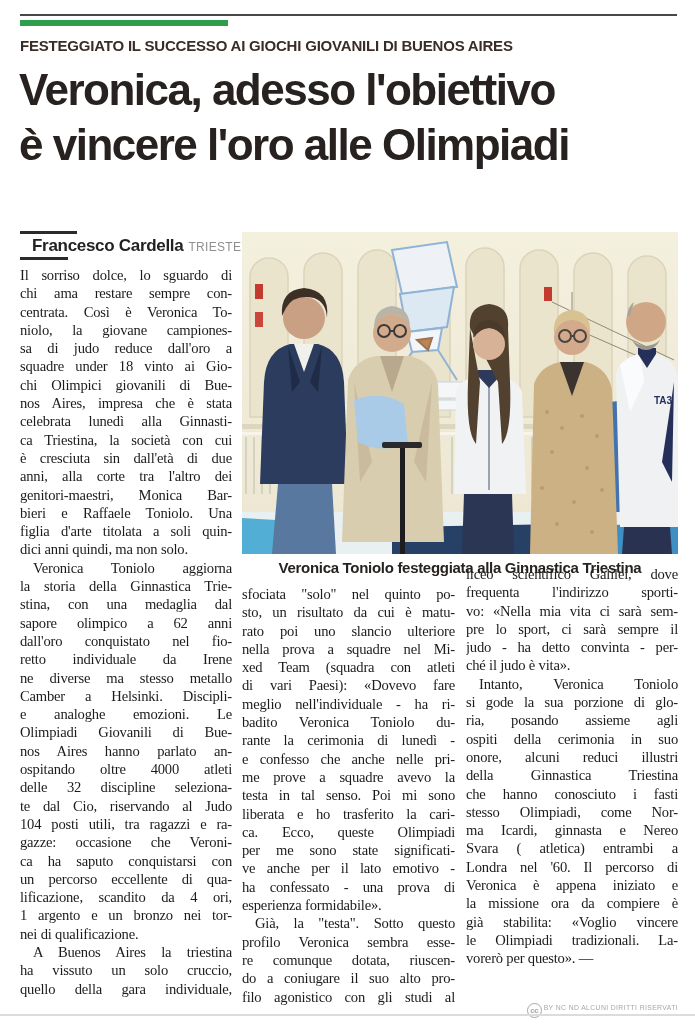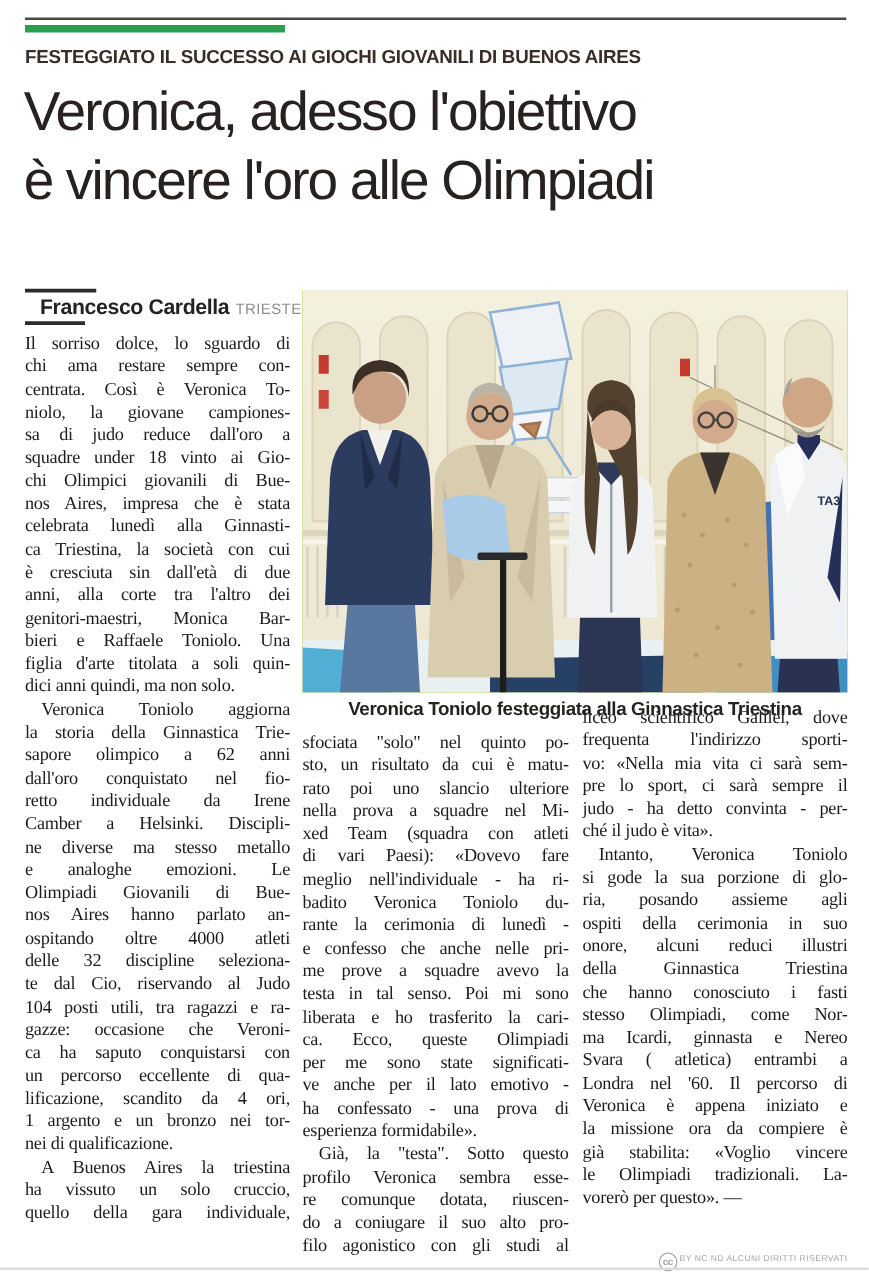--- a/index.html
+++ b/index.html
@@ -7,21 +7,21 @@
   .page{position:relative;width:695px;height:1024px;background:#fff;overflow:hidden;}
 
   .top-rule{position:absolute;left:20px;top:14px;width:657px;height:2px;background:#4a4845;}
   .green-bar{position:absolute;left:20px;top:20px;width:208px;height:6px;background:#2e9d4e;}
 
   .kicker{position:absolute;left:20px;top:37px;width:640px;
     font-family:"Liberation Sans",sans-serif;font-weight:bold;font-size:15px;
     letter-spacing:-0.2px;color:#3a2d27;}
 
   .headline{position:absolute;left:19px;top:62px;width:660px;
-    font-family:"Liberation Sans",sans-serif;font-weight:normal;
+    font-family:"Liberation Sans",sans-serif;font-weight:bold;
     font-size:44px;line-height:55px;letter-spacing:-1.5px;color:#27221f;}
 
   .byline-rule-top{position:absolute;left:20px;top:231px;width:57px;height:2.5px;background:#2b2b2b;}
   .byline-rule-bottom{position:absolute;left:20px;top:257px;width:48px;height:2.5px;background:#2b2b2b;}
   .byline{position:absolute;left:32px;top:236px;width:300px;white-space:nowrap;}
   .byline .author{font-family:"Liberation Sans",sans-serif;font-weight:bold;font-size:17px;
     letter-spacing:-0.3px;color:#242220;}
   .byline .place{font-family:"Liberation Sans",sans-serif;font-size:12px;color:#8f8f8f;
     letter-spacing:0.3px;margin-left:5px;}
 
@@ -230,25 +230,26 @@
       <div class="line j">celebrata lunedì alla Ginnasti-</div>
       <div class="line j">ca Triestina, la società con cui</div>
       <div class="line j">è cresciuta sin dall'età di due</div>
       <div class="line j">anni, alla corte tra l'altro dei</div>
       <div class="line j">genitori-maestri, Monica Bar-</div>
       <div class="line j">bieri e Raffaele Toniolo. Una</div>
       <div class="line j">figlia d'arte titolata a soli quin-</div>
       <div class="line">dici anni quindi, ma non solo.</div>
       <div class="line j i">Veronica Toniolo aggiorna</div>
       <div class="line j">la storia della Ginnastica Trie-</div>
+      <div class="line j">stina, con una medaglia dal</div>
       <div class="line j">sapore olimpico a 62 anni</div>
       <div class="line j">dall'oro conquistato nel fio-</div>
       <div class="line j">retto individuale da Irene</div>
+      <div class="line j">ne diverse ma stesso metallo</div>
       <div class="line j">Camber a Helsinki. Discipli-</div>
-      <div class="line j">ne diverse ma stesso metallo</div>
       <div class="line j">e analoghe emozioni. Le</div>
       <div class="line j">Olimpiadi Giovanili di Bue-</div>
       <div class="line j">nos Aires hanno parlato an-</div>
       <div class="line j">ospitando oltre 4000 atleti</div>
       <div class="line j">delle 32 discipline seleziona-</div>
       <div class="line j">te dal Cio, riservando al Judo</div>
       <div class="line j">104 posti utili, tra ragazzi e ra-</div>
       <div class="line j">gazze: occasione che Veroni-</div>
       <div class="line j">ca ha saputo conquistarsi con</div>
       <div class="line j">un percorso eccellente di qua-</div>

